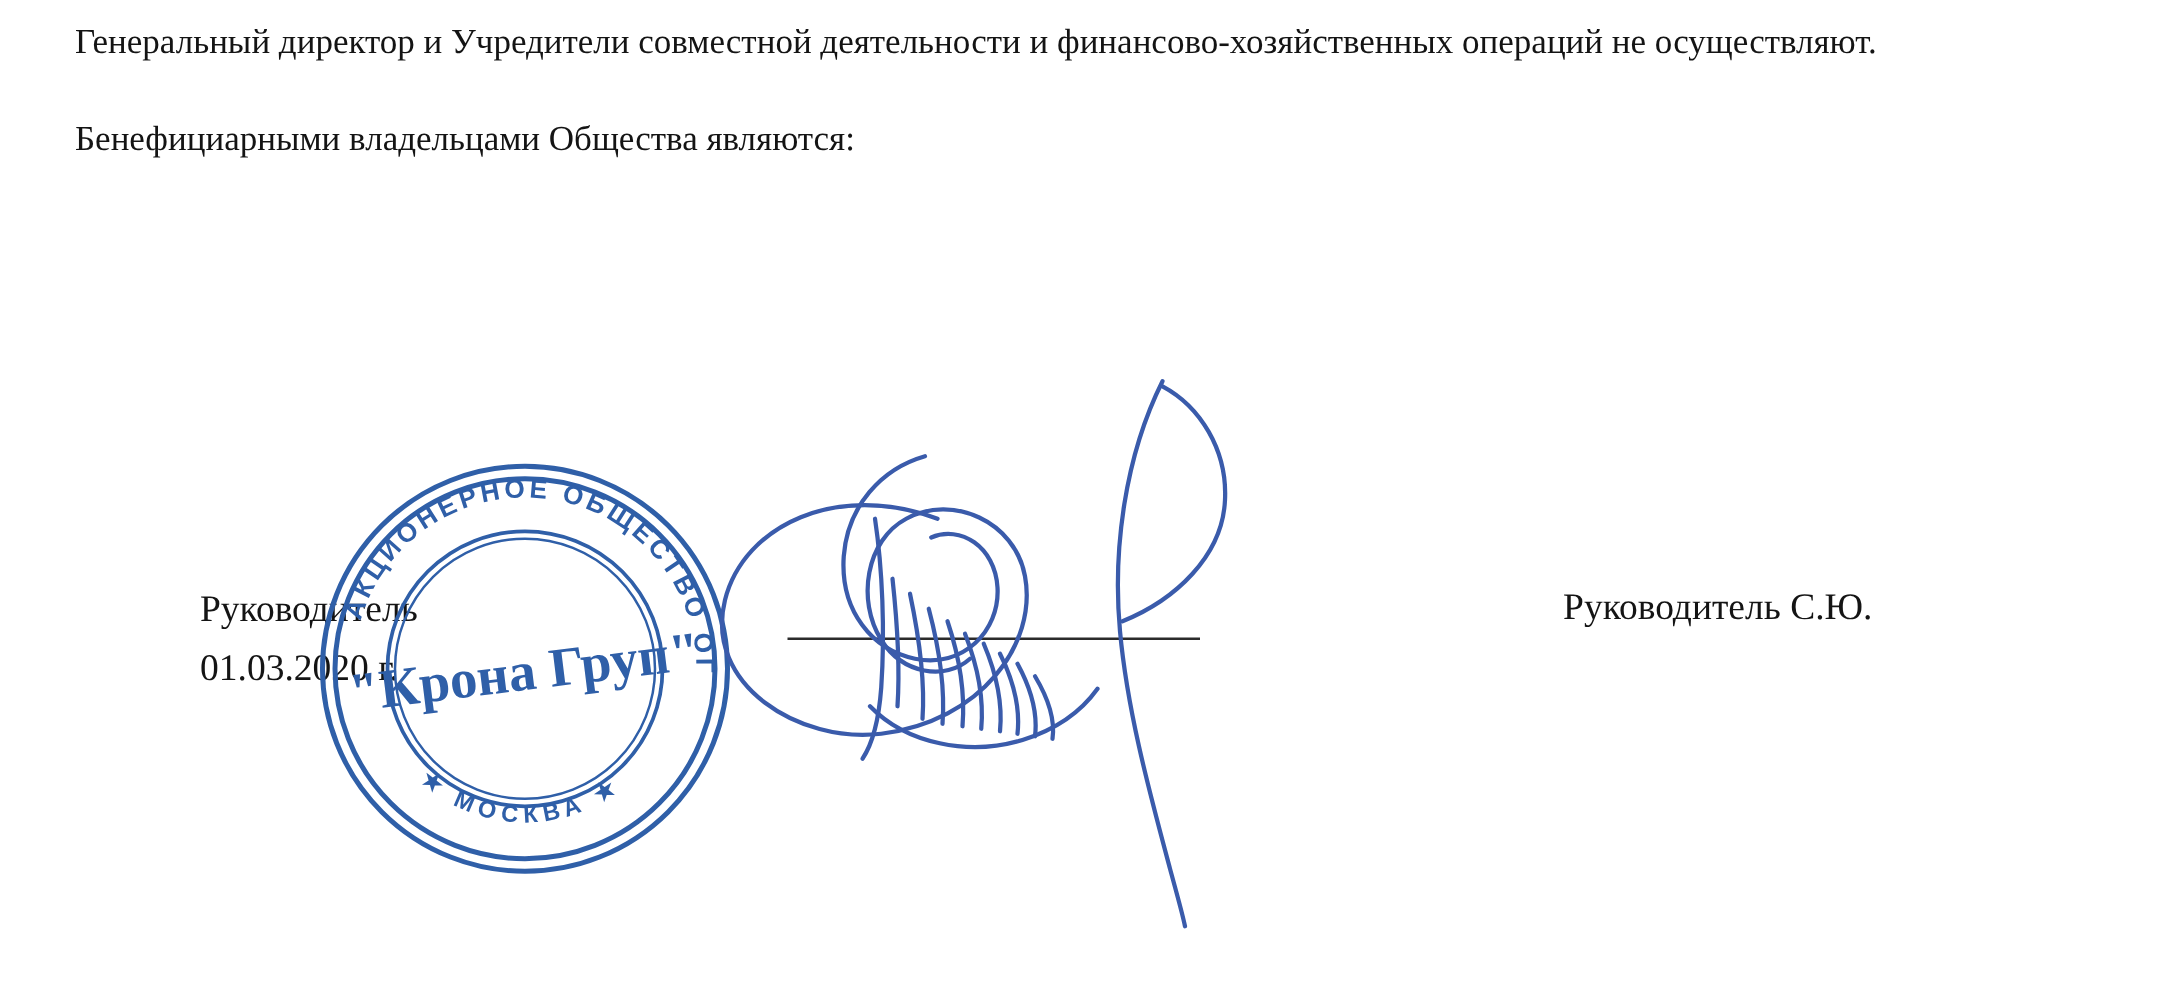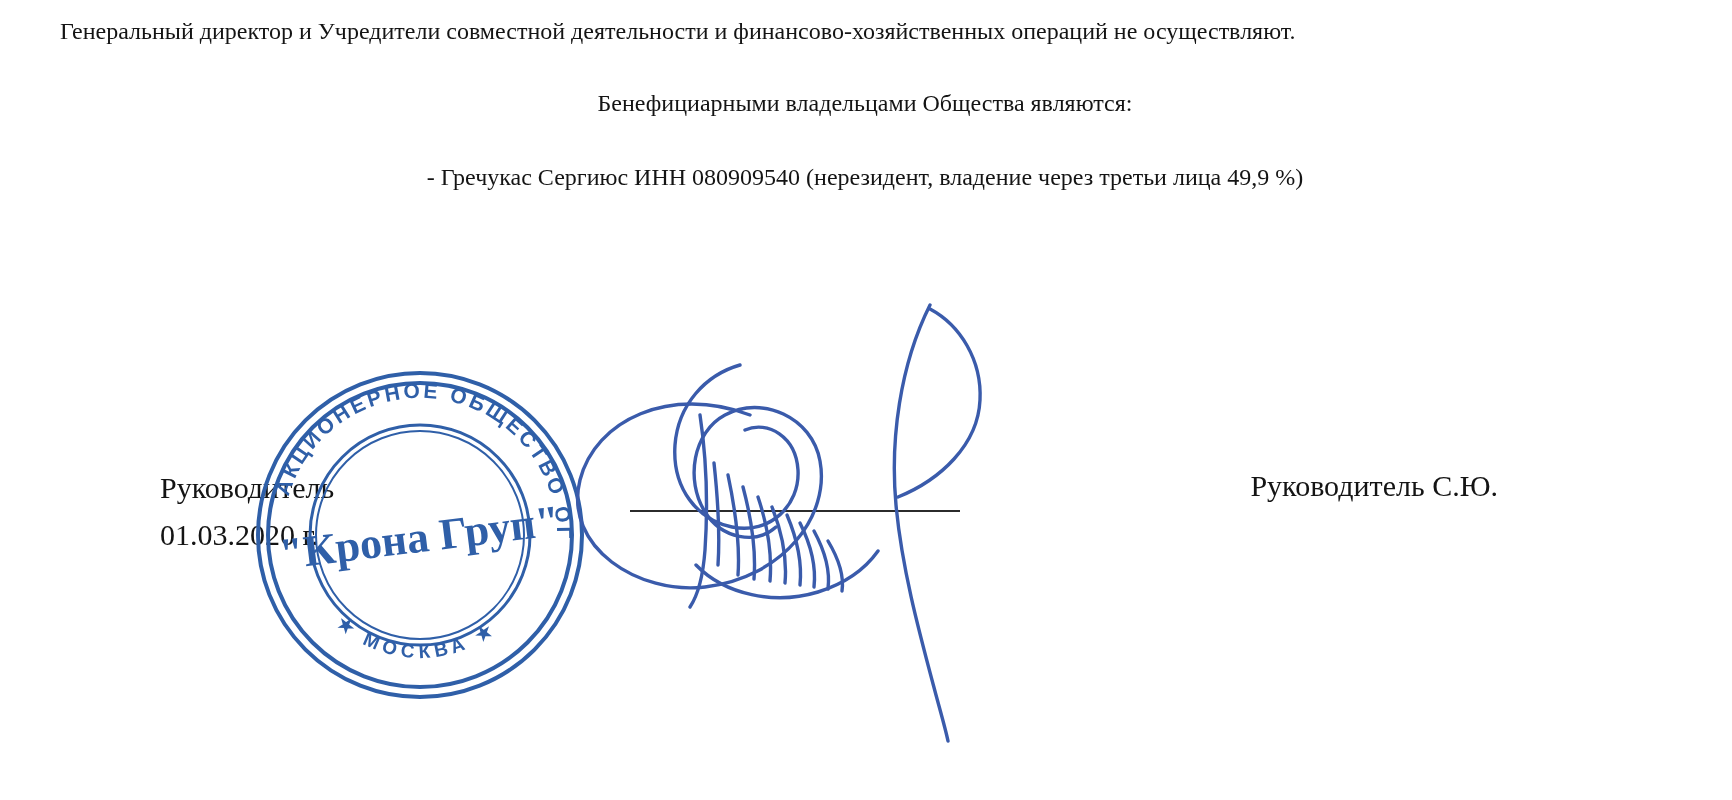--- a/index.html
+++ b/index.html
@@ -20,35 +20,34 @@
     height: 800px;
     background: #ffffff;
   }
   .doc-body {
     position: absolute;
     left: 60px;
     top: 14px;
     width: 1610px;
   }
   .para {
-    font-size: 24px;
+    font-size: 28px;
     line-height: 1.42;
     margin: 0 0 30px 0;
     color: #141414;
   }
   .para.justify {
     text-align: justify;
     text-justify: inter-word;
   }
   .para.justify-first {
     margin-bottom: 38px;
   }
   .para.spaced {
     margin-bottom: 40px;
-    text-align: center;
   }
 
   
   .sig-block {
     position: absolute;
     left: 60px;
     top: 455px;
     width: 1610px;
     height: 330px;
   }
@@ -101,21 +100,20 @@
   .signature svg { display: block; }
 </style>
 </head>
 <body>
 
 <div class="page">
 
   <div class="doc-body">
     <p class="para justify justify-first">Генеральный директор и Учредители совместной деятельности и финансово-хозяйственных операций не осуществляют.</p>
     <p class="para spaced">Бенефициарными владельцами Общества являются:</p>
-    <p class="para spaced">- Гречукас Сергиюс ИНН 080909540 (нерезидент, владение через третьи лица 49,9 %)</p>
   </div>
 
   <div class="sig-block">
 
     <div class="sig-left">
       <span class="sig-line-text">Руководитель</span>
       <span class="sig-line-text">01.03.2020 г.</span>
     </div>
 
     <div class="sig-rule"></div>

